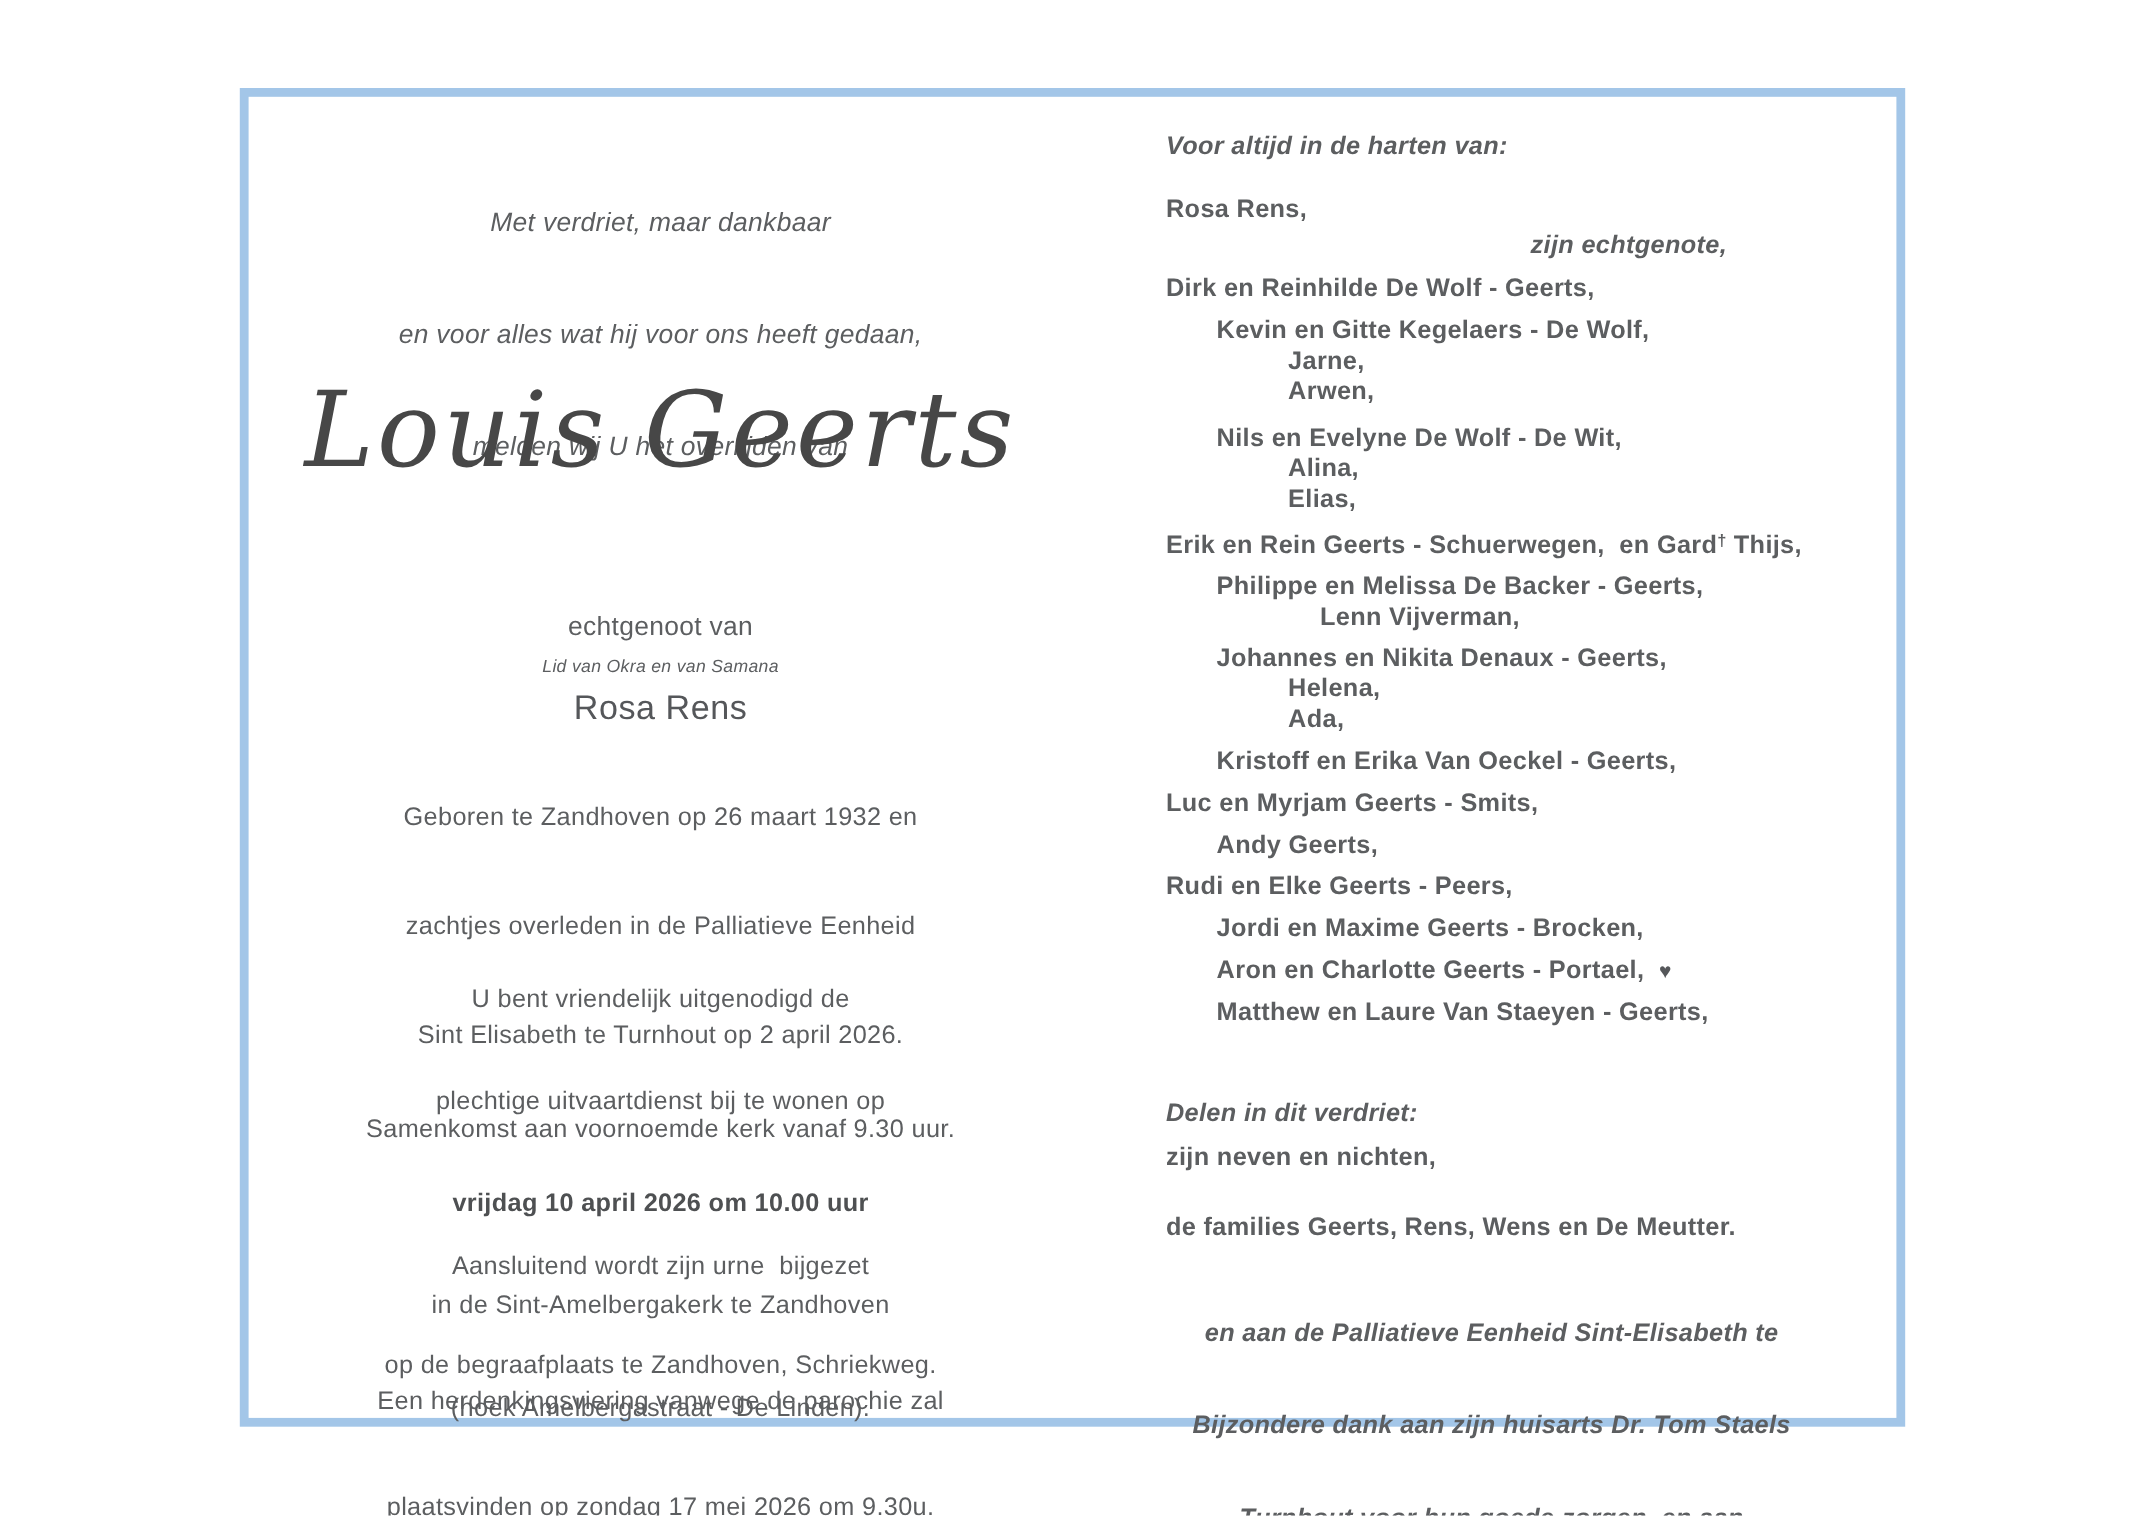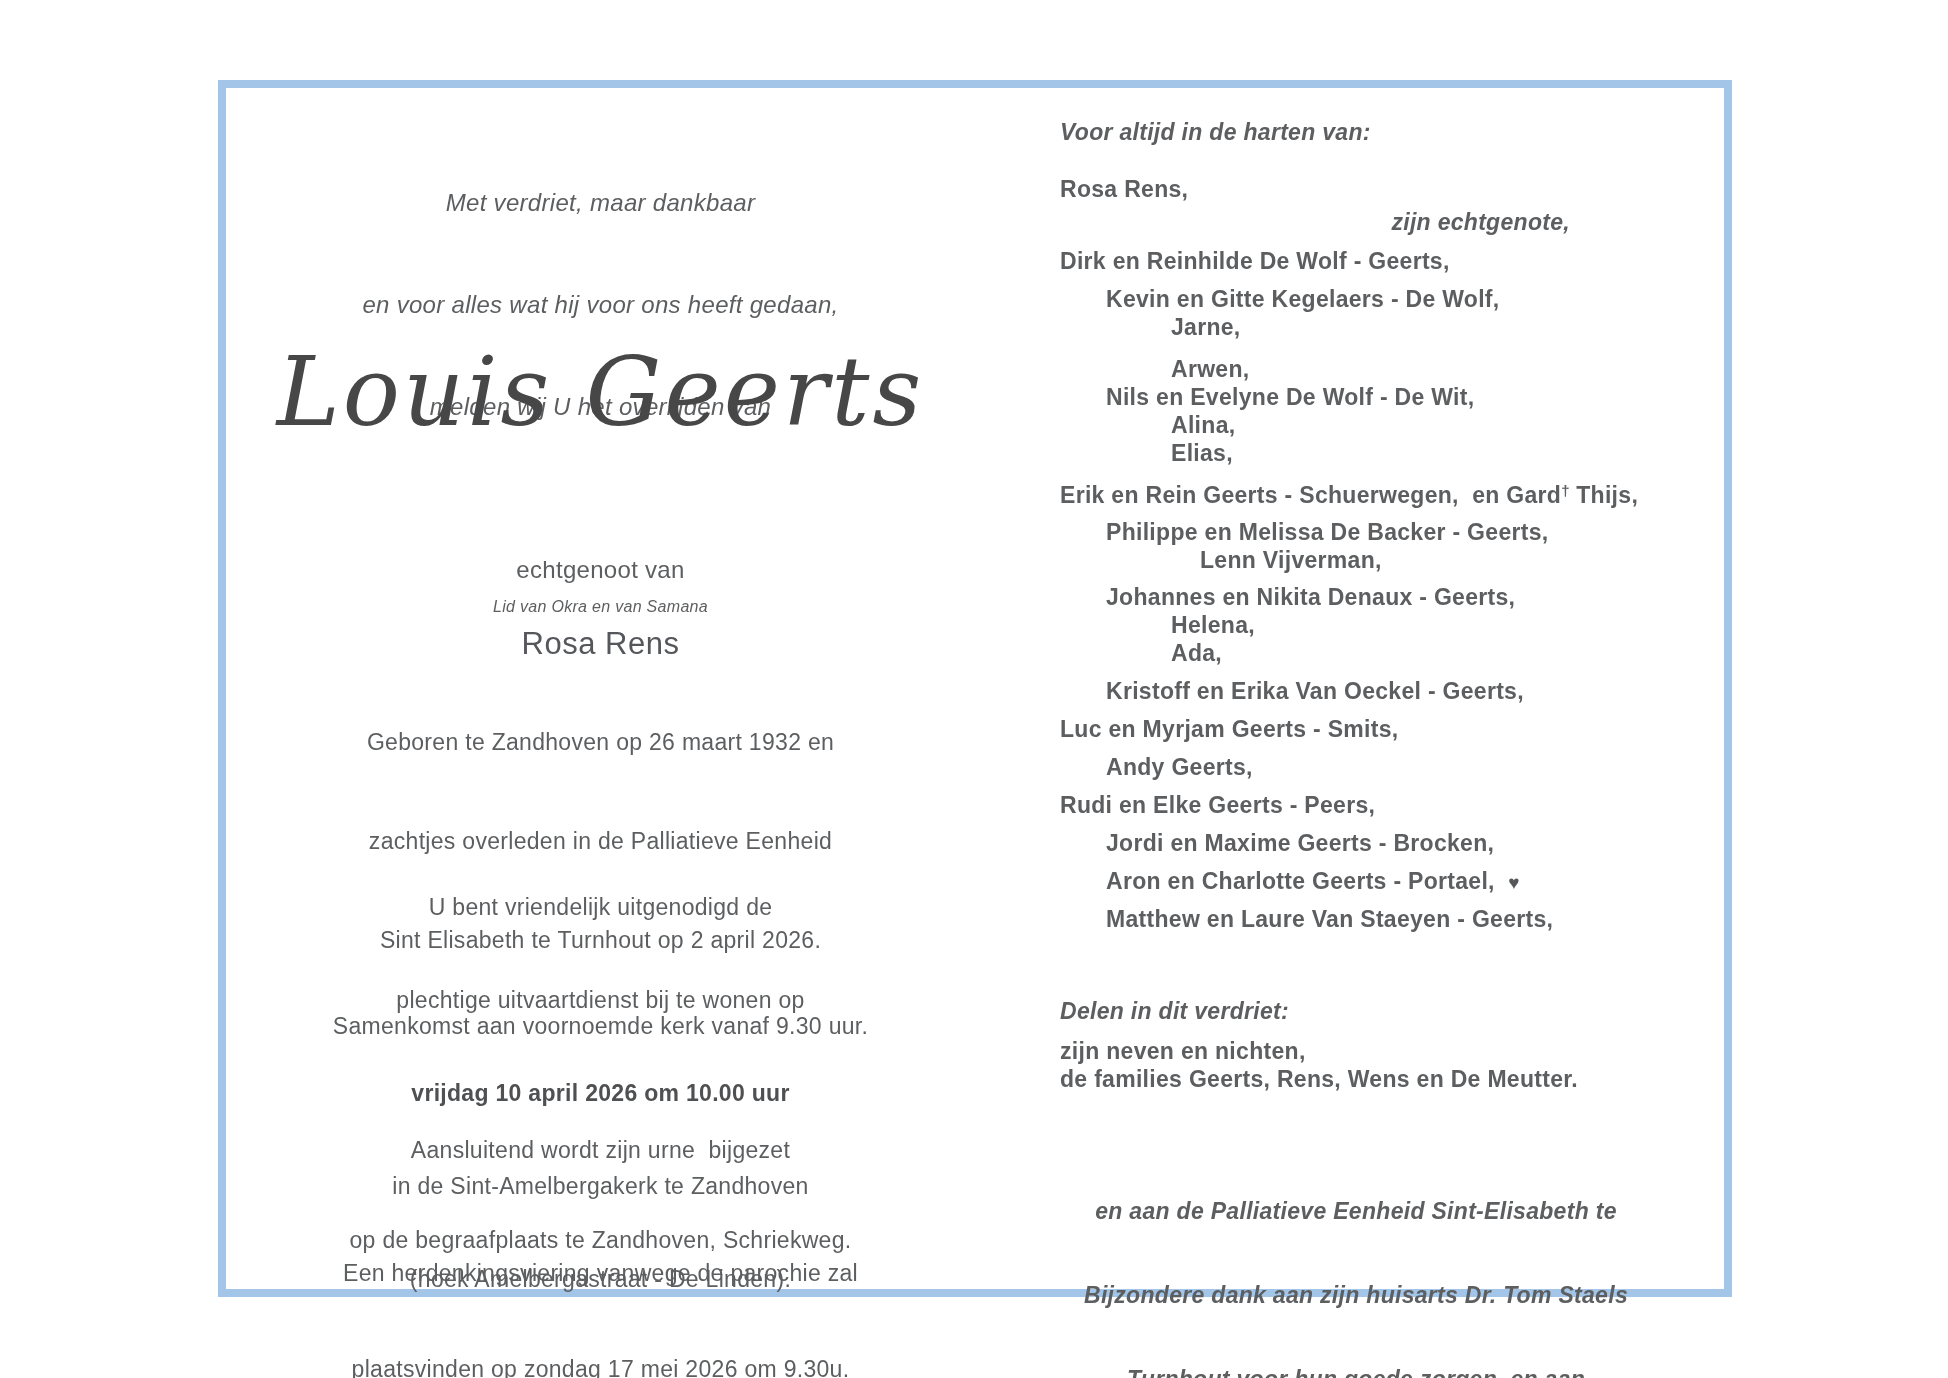--- a/index.html
+++ b/index.html
@@ -138,21 +138,21 @@
     <div class="right-col">
 
       <div class="r-line lvl0 txt italic" style="top:31px;">Voor altijd in de harten van:</div>
 
       <div class="r-line lvl0 txt" style="top:88px;">Rosa Rens,</div>
       <div class="r-line txt italic right-align" style="top:121px; left:834px; width:510px;">zijn echtgenote,</div>
 
       <div class="r-line lvl0 txt" style="top:160px;">Dirk en Reinhilde De Wolf - Geerts,</div>
       <div class="r-line lvl1 txt" style="top:198px;">Kevin en Gitte Kegelaers - De Wolf,</div>
       <div class="r-line lvl2 txt" style="top:226px;">Jarne,</div>
-      <div class="r-line lvl2 txt" style="top:268px;">Arwen,</div>
+      <div class="r-line lvl2 txt" style="top:254px;">Arwen,</div>
       <div class="r-line lvl1 txt" style="top:296px;">Nils en Evelyne De Wolf - De Wit,</div>
       <div class="r-line lvl2 txt" style="top:324px;">Alina,</div>
       <div class="r-line lvl2 txt" style="top:352px;">Elias,</div>
 
       <div class="r-line lvl0 txt" style="top:394px;"><span>Erik en Rein Geerts - Schuerwegen,&nbsp; en Gard</span><span class="sup-dagger">†</span><span> Thijs,</span></div>
 
       <div class="r-line lvl1 txt" style="top:431px;">Philippe en Melissa De Backer - Geerts,</div>
       <div class="r-line lvl2b txt" style="top:459px;">Lenn Vijverman,</div>
       <div class="r-line lvl1 txt" style="top:496px;">Johannes en Nikita Denaux - Geerts,</div>
       <div class="r-line lvl2 txt" style="top:524px;">Helena,</div>
@@ -163,21 +163,21 @@
       <div class="r-line lvl0 txt" style="top:704px;">Rudi en Elke Geerts - Peers,</div>
       <div class="r-line lvl1 txt" style="top:742px;">Jordi en Maxime Geerts - Brocken,</div>
 
       <div class="r-line lvl1 txt" style="top:780px;"><span>Aron en Charlotte Geerts - Portael,&nbsp; </span><span class="heart">♥</span></div>
 
       <div class="r-line lvl1 txt" style="top:818px;">Matthew en Laure Van Staeyen - Geerts,</div>
 
 
       <div class="r-line lvl0 txt italic" style="top:910px;">Delen in dit verdriet:</div>
       <div class="r-line lvl0 txt" style="top:950px;">zijn neven en nichten,</div>
-      <div class="r-line lvl0 txt" style="top:978px;">de families Geerts, Rens, Wens en De Meutter.</div>
+      <div class="r-line lvl0 txt" style="top:1014px;">de families Geerts, Rens, Wens en De Meutter.</div>
 
       <div class="thanks-block txt italic">
         <span class="block-line">en aan de Palliatieve Eenheid Sint-Elisabeth te</span>
         <span class="block-line">Bijzondere dank aan zijn huisarts Dr. Tom Staels</span>
         <span class="block-line">Turnhout voor hun goede zorgen, en aan</span>
         
       </div>
 
     </div>
   </div>

